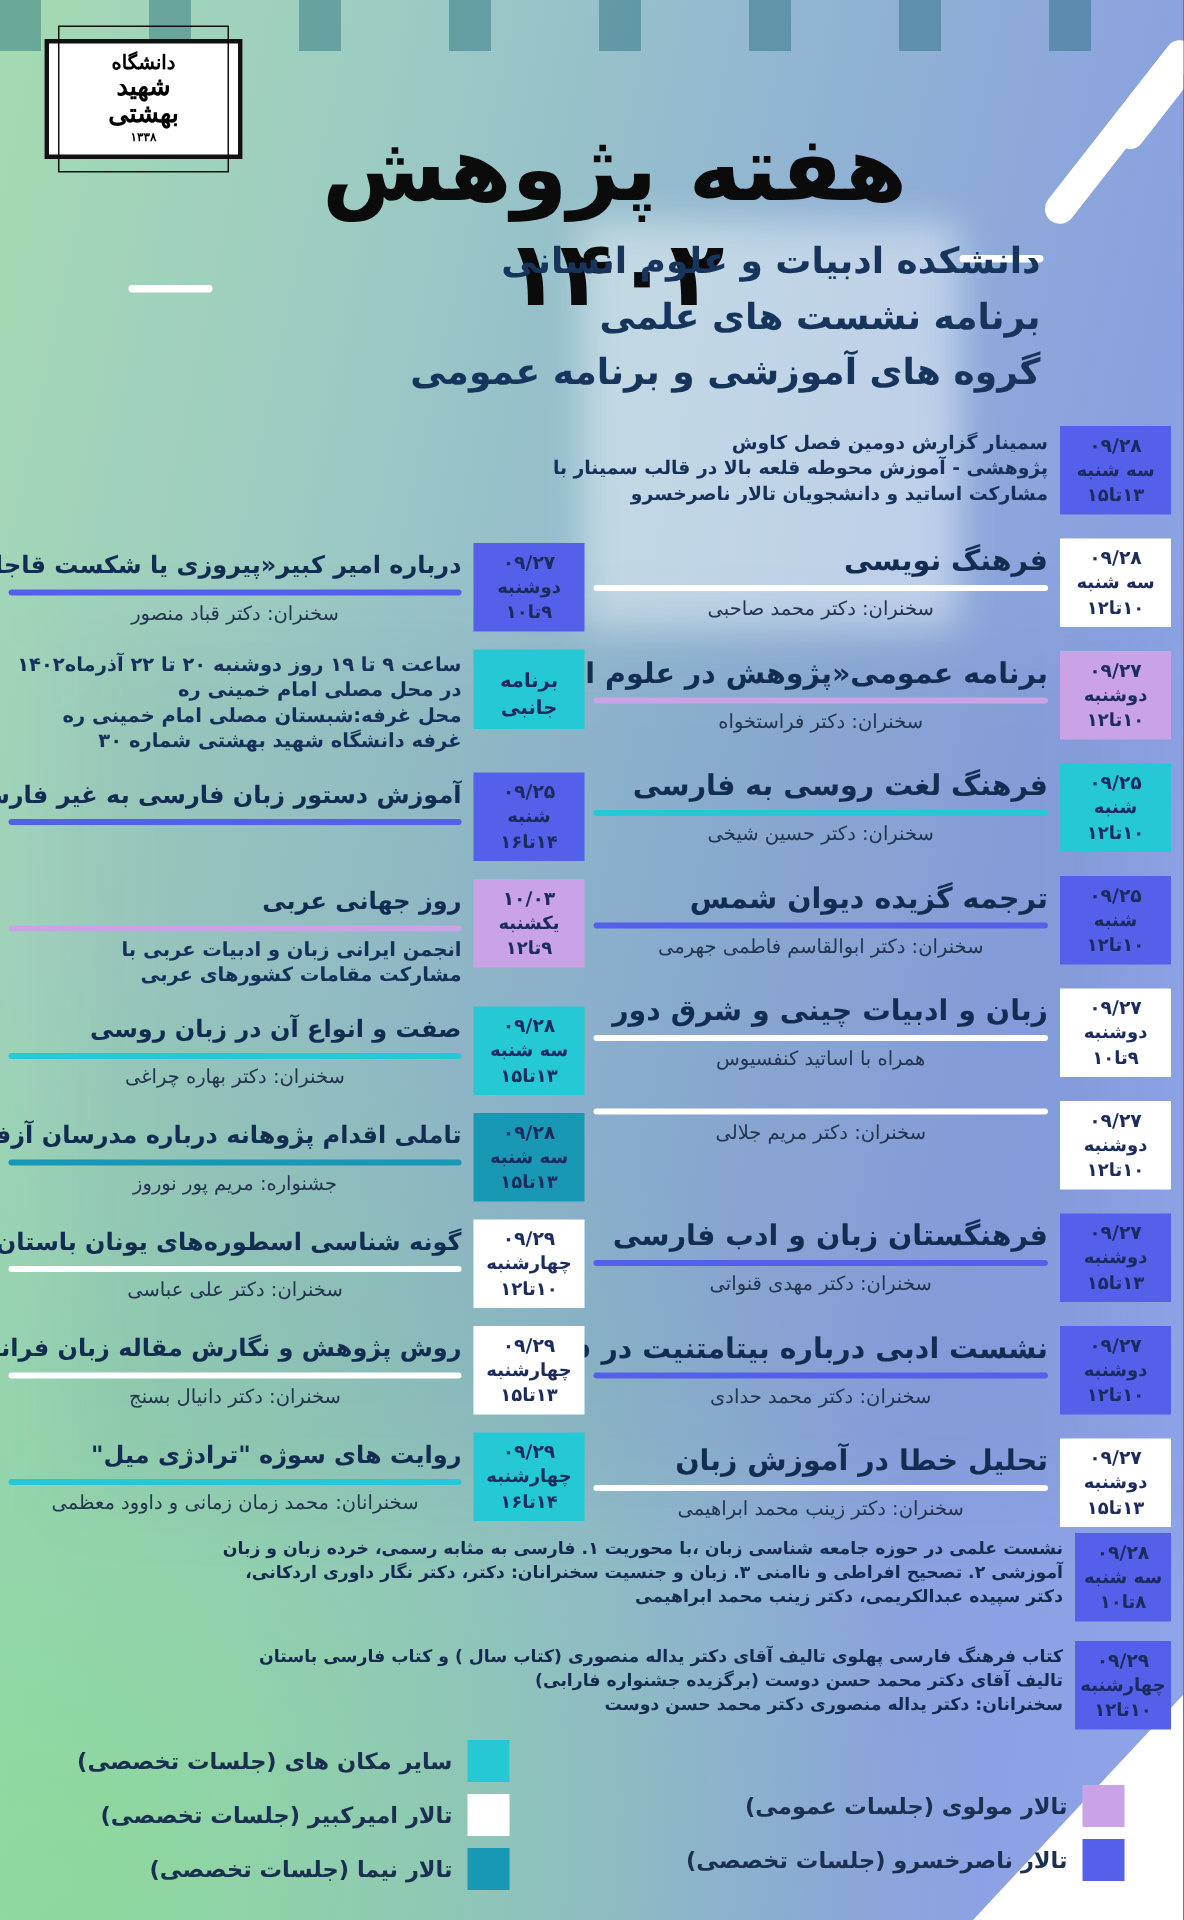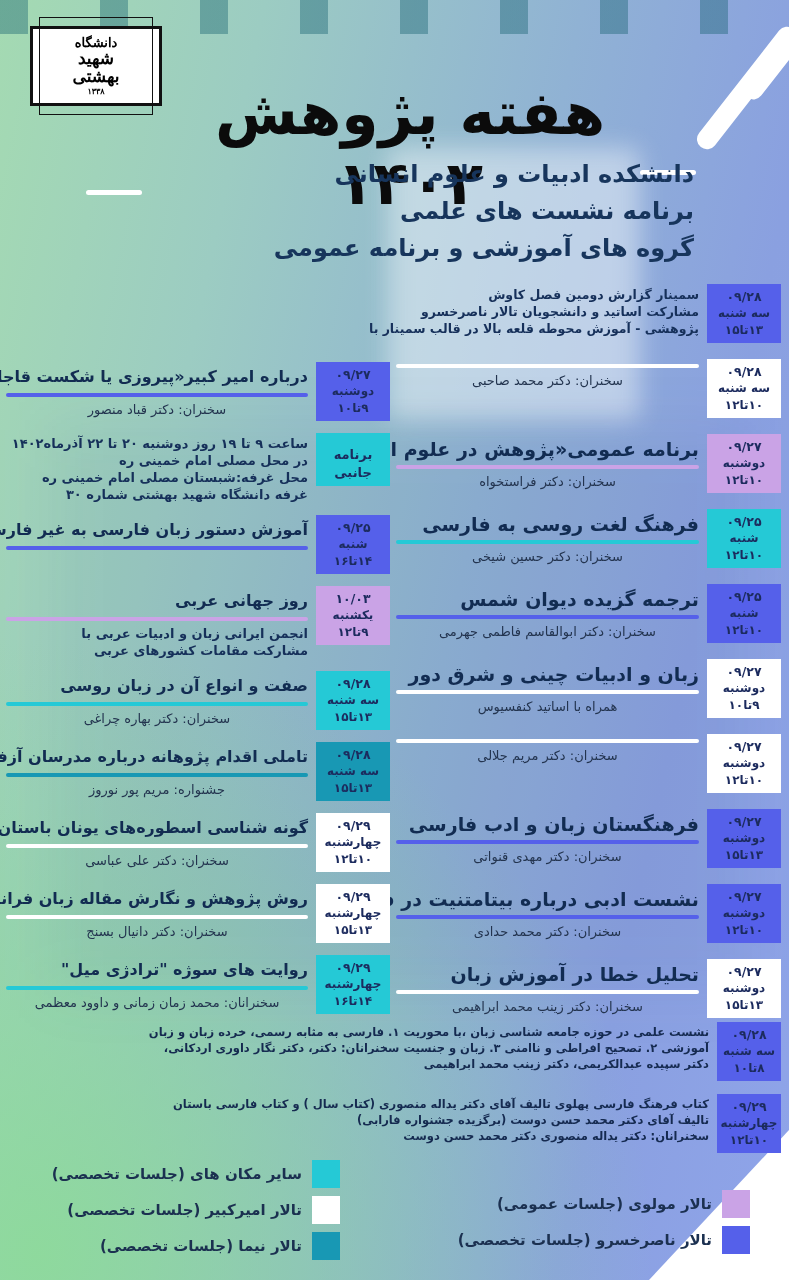--- a/index.html
+++ b/index.html
@@ -96,31 +96,32 @@
 
   <div class="col" id="right-col">
       <article class="event">
         <div class="badge " style="background: rgb(85, 96, 234);">
           <div class="badge-date">۰۹/۲۸</div>
           <div class="badge-day">سه شنبه</div>
           <div class="badge-time">۱۳تا۱۵</div>
         </div>
         <div class="event-body">
           <p class="event-line">سمینار گزارش دومین فصل کاوش</p>
+          <p class="event-line">پژوهشی - آموزش محوطه قلعه بالا در قالب سمینار با</p>
           <p class="event-line">مشارکت اساتید و دانشجویان تالار ناصرخسرو</p>
-          <p class="event-line">پژوهشی - آموزش محوطه قلعه بالا در قالب سمینار با</p>
-        </div>
-      </article>
-      <article class="event">
-        <div class="badge " style="background: rgb(255, 255, 255);">
-          <div class="badge-date">۰۹/۲۸</div>
-          <div class="badge-day">سه شنبه</div>
-          <div class="badge-time">۱۰تا۱۲</div>
-        </div>
-        <div class="event-body">
+        </div>
+      </article>
+      <article class="event">
+        <div class="badge " style="background: rgb(255, 255, 255);">
+          <div class="badge-date">۰۹/۲۸</div>
+          <div class="badge-day">سه شنبه</div>
+          <div class="badge-time">۱۰تا۱۲</div>
+        </div>
+        <div class="event-body">
+          <h3 class="event-title">فرهنگ نویسی</h3>
           <div class="title-underline" style="background: rgb(255, 255, 255);"></div>
           <p class="event-speaker">سخنران: دکتر محمد صاحبی</p>
         </div>
       </article>
       <article class="event">
         <div class="badge " style="background: rgb(202, 163, 230);">
           <div class="badge-date">۰۹/۲۷</div>
           <div class="badge-day">دوشنبه</div>
           <div class="badge-time">۱۰تا۱۲</div>
         </div>

